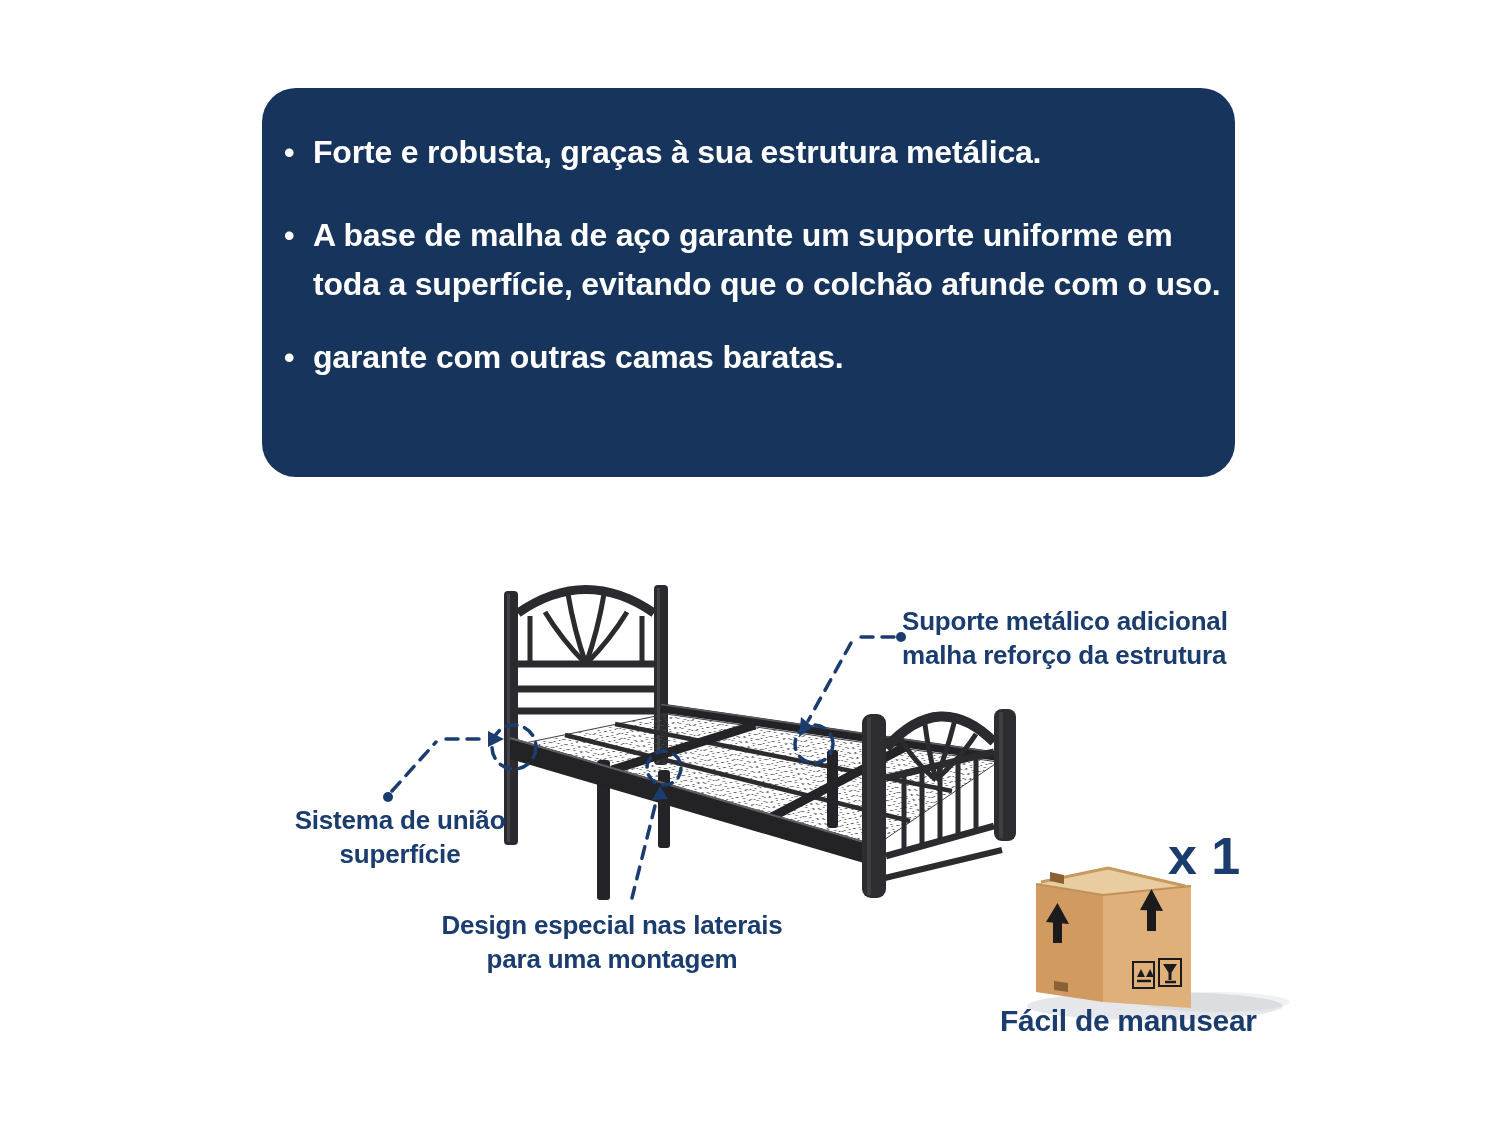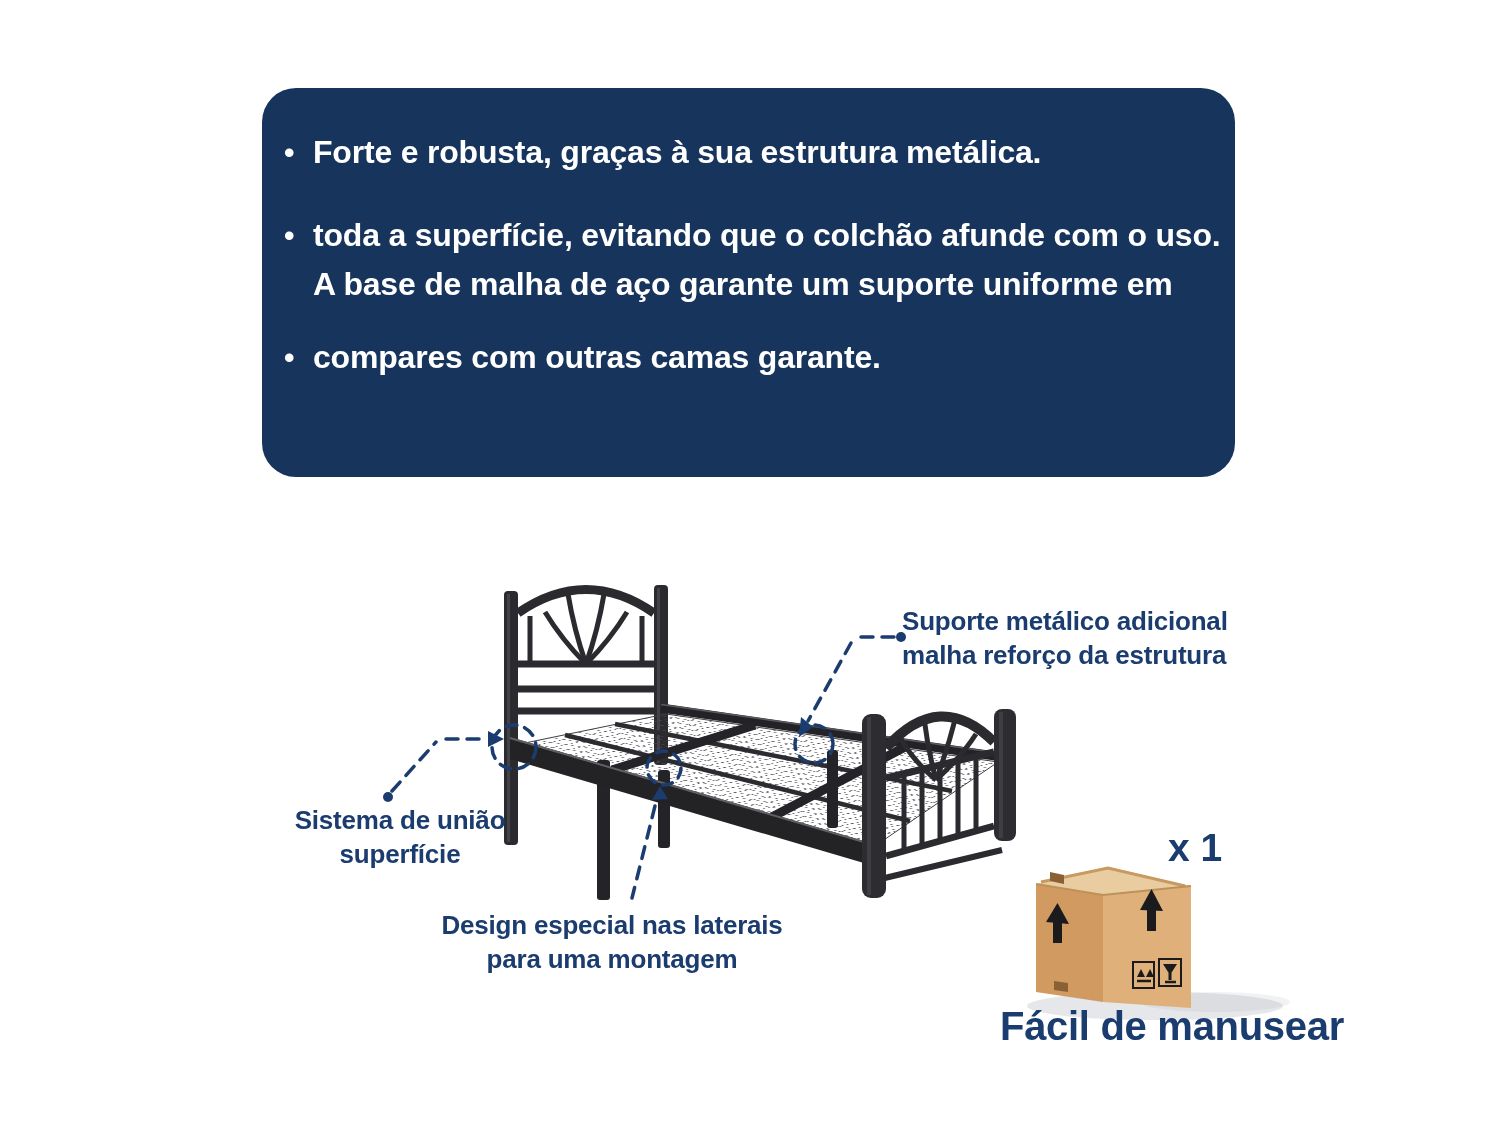--- a/index.html
+++ b/index.html
@@ -16,23 +16,23 @@
   .bullet-row{position:absolute;left:284px;color:#ffffff;font-weight:bold;}
   .bullet-row .dot{position:absolute;left:0;top:0;width:24px;height:49px;line-height:49px;font-size:30px;}
   .bullet-row .bline{margin-left:29px;height:49px;line-height:49px;font-size:32px;white-space:nowrap;letter-spacing:-0.2px;}
   .row1{top:128px;} .row2{top:211px;} .row3{top:333px;}
   
   .callout{position:absolute;color:#1b3c6e;font-weight:bold;letter-spacing:-0.2px;}
   .callout .cline{font-size:26px;line-height:34px;white-space:nowrap;}
   .callout-support{left:902px;top:604px;text-align:left;}
   .callout-union{left:270px;top:803px;width:260px;text-align:center;}
   .callout-design{left:422px;top:908px;width:380px;text-align:center;}
-  .qty{position:absolute;left:1168px;top:826px;font-size:39px;font-weight:bold;color:#1b3c6e;white-space:nowrap;}
+  .qty{position:absolute;left:1168px;top:826px;font-size:52px;font-weight:bold;color:#1b3c6e;white-space:nowrap;}
   .box-caption{position:absolute;left:1000px;top:1004px;width:244px;text-align:center;
-    font-size:40px;font-weight:bold;color:#1b3c6e;white-space:nowrap;letter-spacing:-0.3px;}
+    font-size:30px;font-weight:bold;color:#1b3c6e;white-space:nowrap;letter-spacing:-0.3px;}
 </style>
 </head>
 <body>
 
 <div id="canvas">
 
   <svg width="1500" height="1125" viewBox="0 0 1500 1125">
     <defs>
       <pattern id="meshPat" width="16" height="14" patternUnits="userSpaceOnUse" patternTransform="matrix(0.99,0.143,-0.981,0.194,0,0)">
         <path d="M0,0 H16 M0,0 V14" stroke="#4a4a4f" stroke-width="1.6" fill="none"></path>
@@ -151,27 +151,27 @@
 
   <div class="panel"></div>
 
   <div class="bullet-row row1">
     <span class="dot">•</span>
     <div class="bline">Forte e robusta, graças à sua estrutura metálica.</div>
   </div>
 
   <div class="bullet-row row2">
     <span class="dot">•</span>
+    <div class="bline">A base de malha de aço garante um suporte uniforme em</div>
     <div class="bline">toda a superfície, evitando que o colchão afunde com o uso.</div>
-    <div class="bline">A base de malha de aço garante um suporte uniforme em</div>
   </div>
 
   <div class="bullet-row row3">
     <span class="dot">•</span>
-    <div class="bline">compares com outras camas garante.</div>
+    <div class="bline">garante com outras camas baratas.</div>
   </div>
 
   <div class="callout callout-support">
     <div class="cline">Suporte metálico adicional</div>
     <div class="cline">malha reforço da estrutura</div>
   </div>
 
   <div class="callout callout-union">
     <div class="cline">Sistema de união</div>
     <div class="cline">superfície</div>

